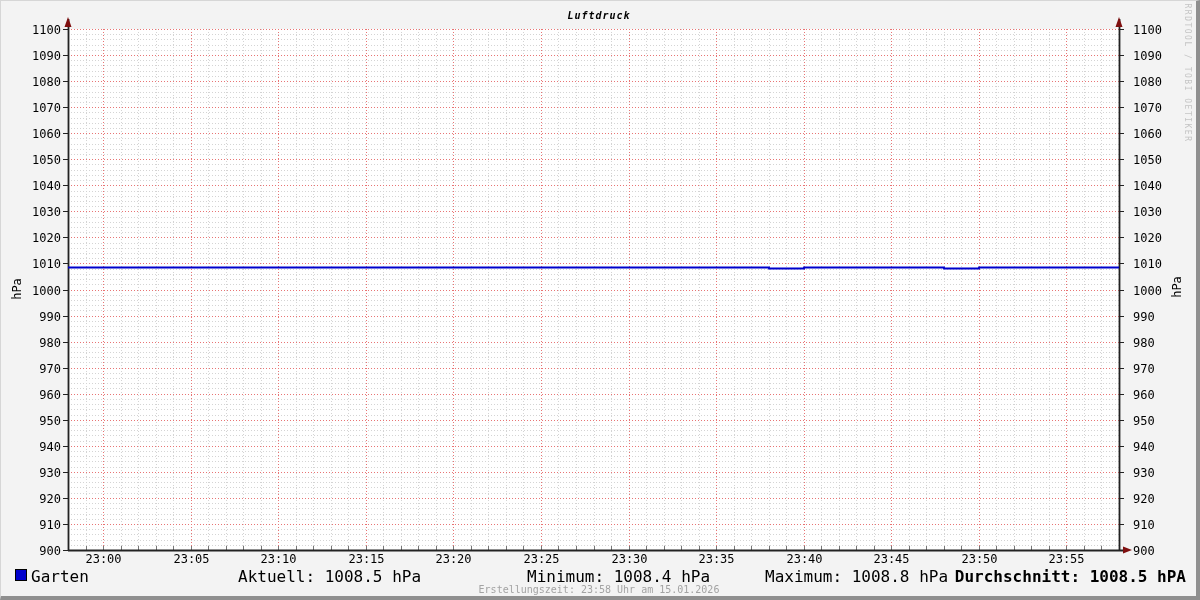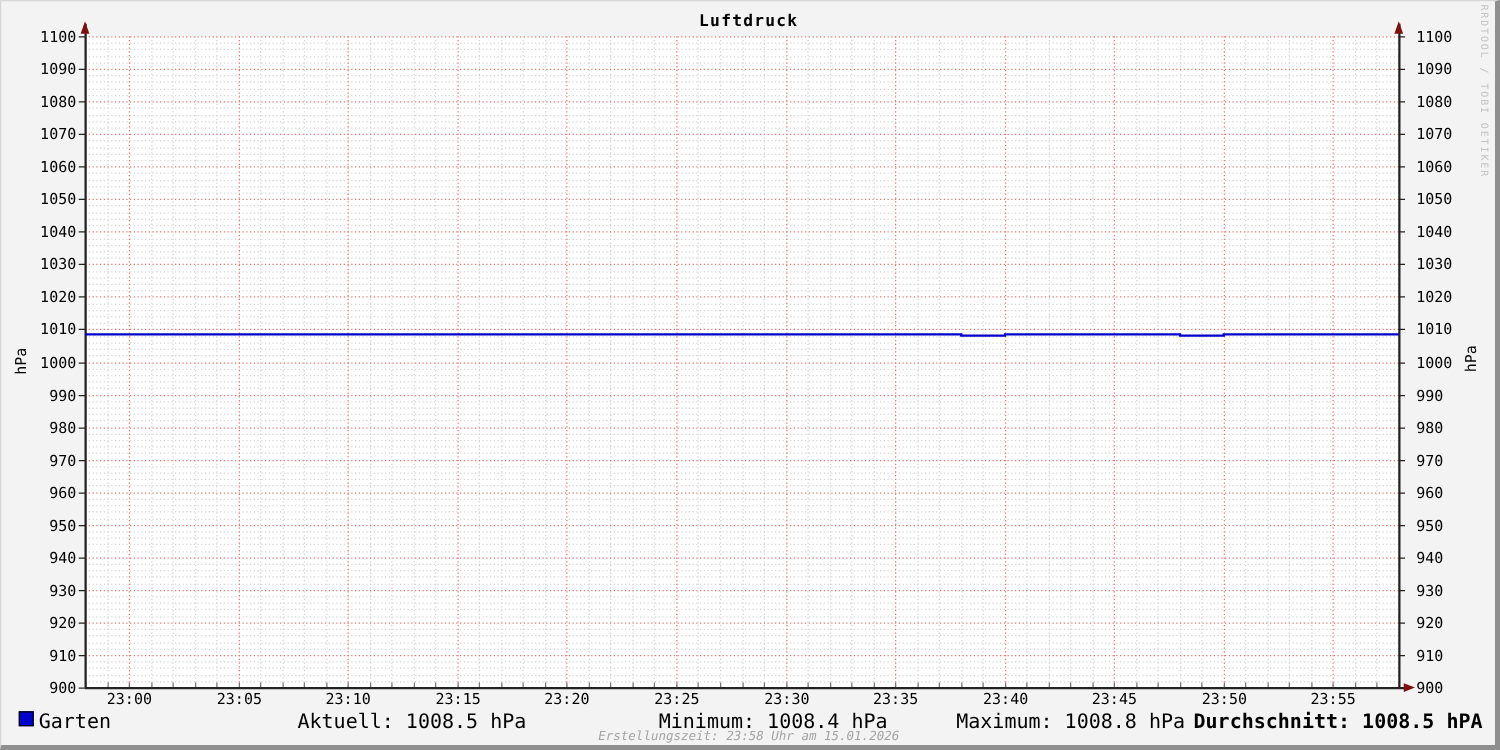--- a/index.html
+++ b/index.html
@@ -4,21 +4,21 @@
 <style>
   html,body{margin:0;padding:0;background:#fff;}
   .frame{
     position:relative;width:1200px;height:600px;box-sizing:border-box;
     background:#f3f3f3;overflow:hidden;
     font-family:"DejaVu Sans Mono","Liberation Mono",monospace;
     border:1px solid #d6d6d6;border-right:4px solid #8f8f8f;border-bottom:4px solid #8f8f8f;
   }
   .title{
     position:absolute;top:9px;left:0;width:1196px;text-align:center;
-    font-size:13px;font-weight:bold;color:#000;letter-spacing:1px;
+    font-size:10px;font-weight:bold;color:#000;letter-spacing:1px;font-style:italic;
   }
   svg{position:absolute;top:0;left:0;}
   svg text{font-family:"DejaVu Sans Mono","Liberation Mono",monospace;font-size:12px;fill:#000;}
   .ylab{position:absolute;font-size:12px;color:#000;white-space:nowrap;}
   .ylab.left{top:288px;left:16px;transform:translate(-50%,-50%) rotate(-90deg);}
   .ylab.right{top:286px;left:1176px;transform:translate(-50%,-50%) rotate(-90deg);}
   .watermark{
     position:absolute;top:72px;left:1186px;transform:translate(-50%,-50%) rotate(90deg);
     font-size:8px;color:#c4c4c4;letter-spacing:1.5px;white-space:nowrap;
   }
@@ -28,21 +28,21 @@
     position:absolute;top:2px;left:14px;width:10px;height:10px;
     border:1px solid #000;background:#0000cc;
   }
   .lbl-garten{left:30px;}
   .lbl-aktuell{left:208px;margin-left:29px;}
   .lbl-minimum{left:478px;padding-left:48px;}
   .lbl-maximum{left:747px;padding-left:17px;}
   .lbl-durchschnitt{right:11px;font-weight:bold;}
   .footer{
     position:absolute;top:583px;left:0;width:1196px;text-align:center;
-    font-size:10px;color:#a3a3a3;font-style:italic;
+    font-size:10px;color:#a3a3a3;
   }
 </style>
 </head>
 <body>
 
 <div class="frame">
 
   <div class="title">Luftdruck</div>
 
   <svg id="chart" width="1196" height="596">

